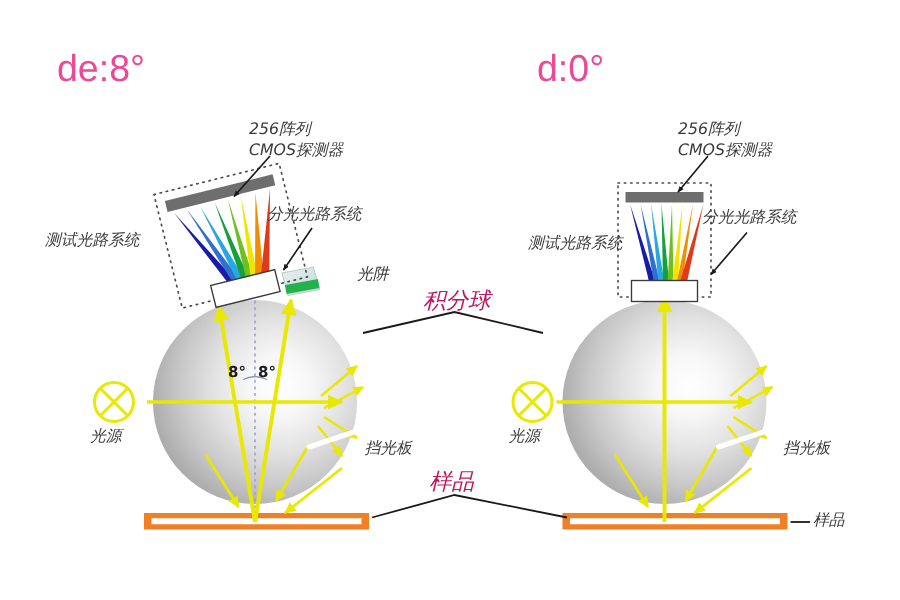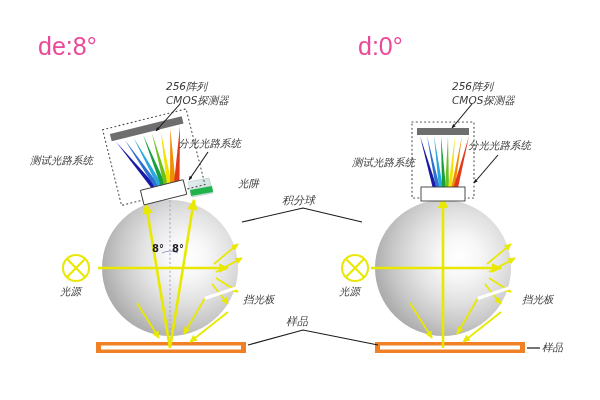--- a/index.html
+++ b/index.html
@@ -22,21 +22,21 @@
   }
   .lbl{
     position:absolute;
     font-size:10.5px;
     color:#3a3a3a;
     font-family:"DejaVu Sans","Liberation Sans",sans-serif;
     white-space:nowrap;
     line-height:13px;
     font-style:italic;
   }
-  .lbl.big{font-size:11px;color:#404040;text-align:right;}
+  .lbl.big{font-size:15px;color:#be185d;text-align:right;}
   .ang{
     position:absolute;
     font-size:10px;
     font-weight:bold;
     color:#1c1c1c;
     font-family:"DejaVu Sans","Liberation Sans",sans-serif;
     white-space:nowrap;
   }
 </style>
 </head>

